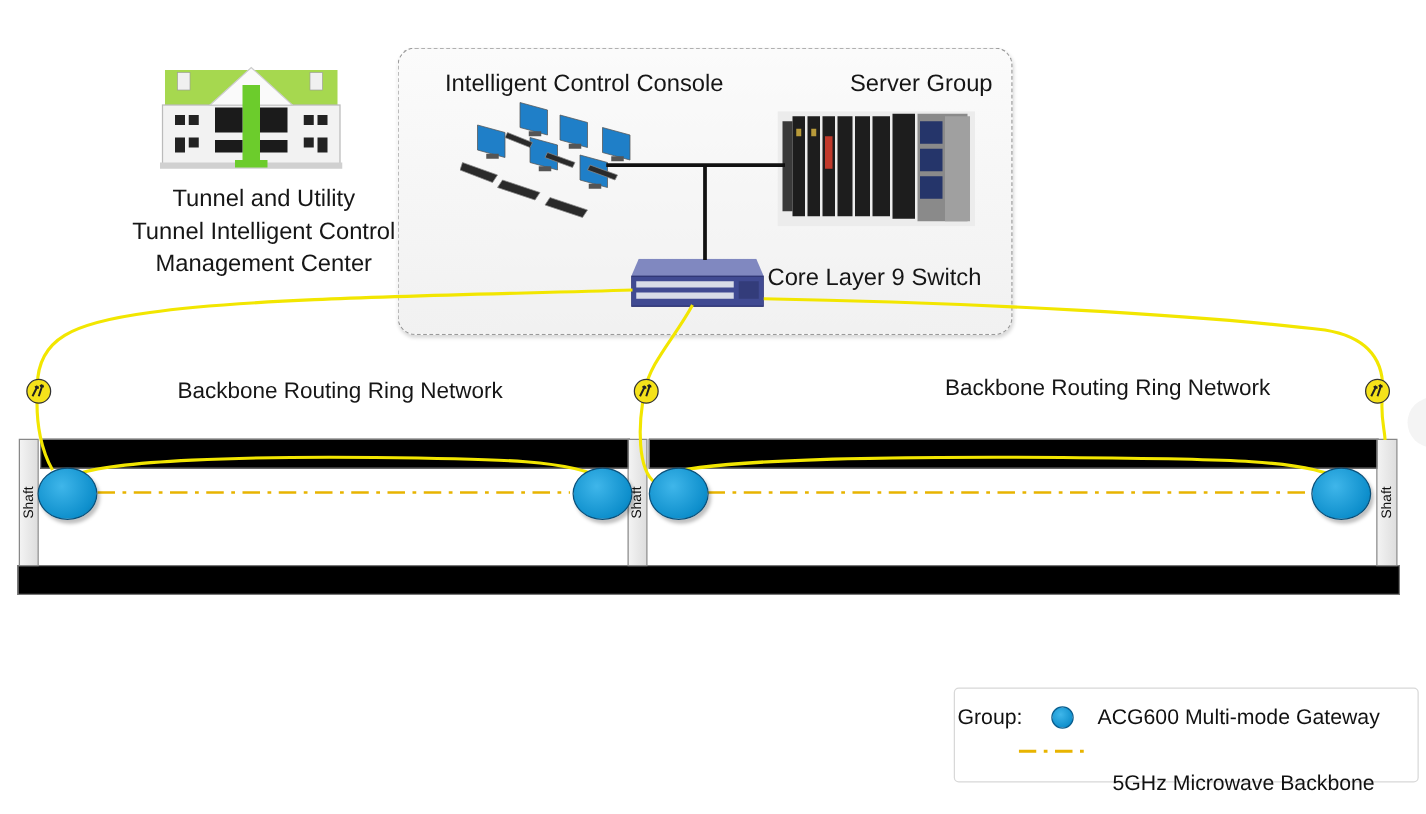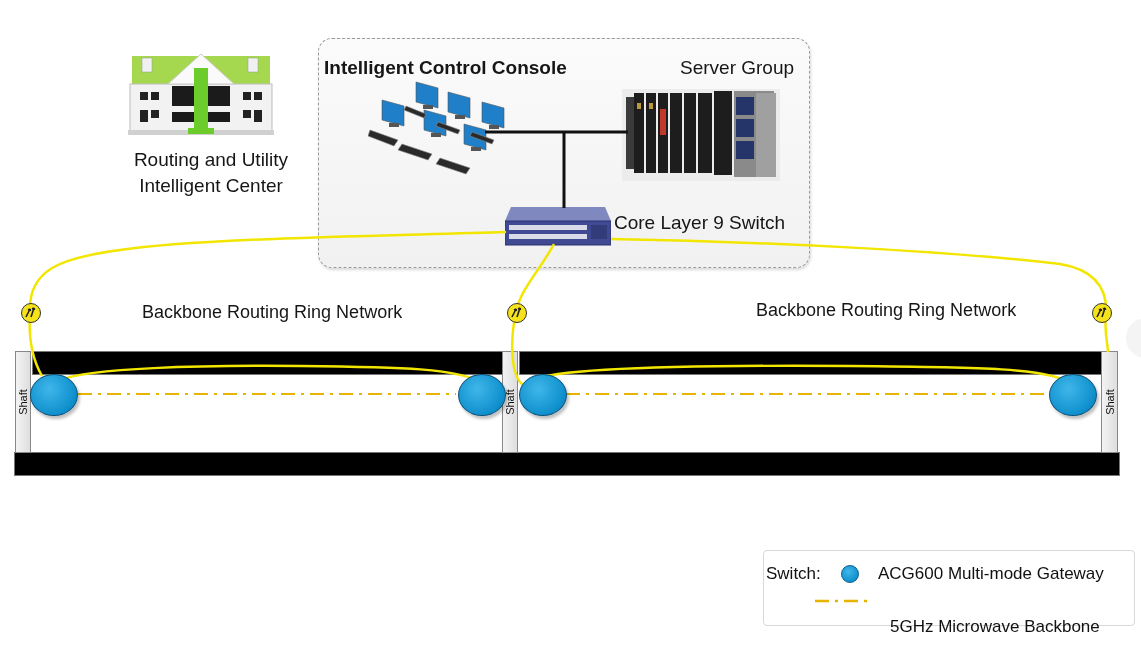--- a/index.html
+++ b/index.html
@@ -50,26 +50,27 @@
       <rect x="126" y="42" width="8" height="8" fill="#222"></rect>
     <rect x="12" y="60" width="8" height="12" fill="#222"></rect>
       <rect x="23" y="60" width="8" height="8" fill="#222"></rect>
     <rect x="115" y="60" width="8" height="8" fill="#222"></rect>
       <rect x="126" y="60" width="8" height="12" fill="#222"></rect>
     <rect x="0" y="80" width="146" height="5" fill="#d0d0d0"></rect>
     <rect x="60" y="78" width="26" height="6" fill="#6ccc2c"></rect>
   </svg>
 </div>
 <div class="abs center-title" style="left:96px;top:147px;width:230px;">
-  <div>Routing and Utility</div>
-  <div>Intelligent Center</div>
+  <div>Tunnel and Utility</div>
+  <div>Tunnel Intelligent Control</div>
+  <div>Management Center</div>
 </div>
 
 <div class="abs console-box"></div>
-<div class="abs label" style="left:324px;top:57px;font-weight:bold;">Intelligent Control Console</div>
+<div class="abs label" style="left:356px;top:57px;">Intelligent Control Console</div>
 <div class="abs label" style="left:680px;top:57px;">Server Group</div>
 <div class="abs label" style="left:614px;top:212px;">Core Layer 9 Switch</div>
 
 <div class="abs" style="left:368px;top:78px;width:150px;height:100px;">
   <svg width="150" height="100" viewBox="0 0 150 100">
     <g fill="#1f7fc8" stroke="#555" stroke-width="0.6">
       <polygon points="48,4 70,10 70,30 48,24"></polygon>
       <polygon points="80,14 102,20 102,40 80,34"></polygon>
       <polygon points="14,22 36,28 36,48 14,42"></polygon>
       <polygon points="56,32 78,38 78,58 56,52"></polygon>
@@ -186,19 +187,19 @@
 </div>
 
 <div class="abs gateway" style="left:30px;top:374px;"></div>
 <div class="abs gateway" style="left:458px;top:374px;"></div>
 <div class="abs gateway" style="left:519px;top:374px;"></div>
 <div class="abs gateway" style="left:1049px;top:374px;"></div>
 
 <div class="abs" style="left:1126px;top:318px;width:40px;height:40px;border-radius:50%;background:#f4f4f4;"></div>
 
 <div class="abs legend-box"></div>
-<div class="abs legend-text" style="left:766px;top:564px;">Switch:</div>
+<div class="abs legend-text" style="left:766px;top:564px;">Group:</div>
 <div class="abs legend-dot" style="left:841px;top:565px;"></div>
 <div class="abs legend-text" style="left:878px;top:564px;">ACG600 Multi-mode Gateway</div>
 <svg class="abs" style="left:815px;top:597px;" width="58" height="8">
   <line x1="0" y1="4" x2="58" y2="4" stroke="#e8b400" stroke-width="2.5" stroke-dasharray="14,6,3,6"></line>
 </svg>
 <div class="abs legend-text" style="left:890px;top:593px;margin-top:24px;">5GHz Microwave Backbone</div>
 
 </body></html>

